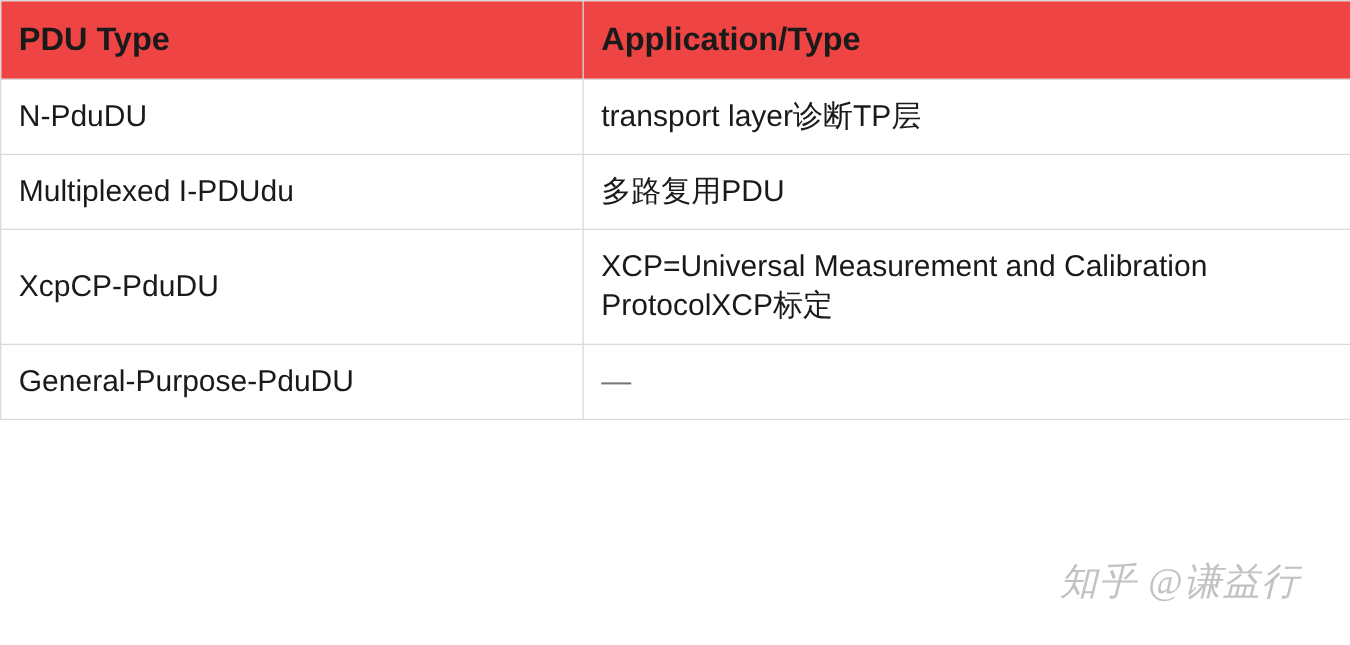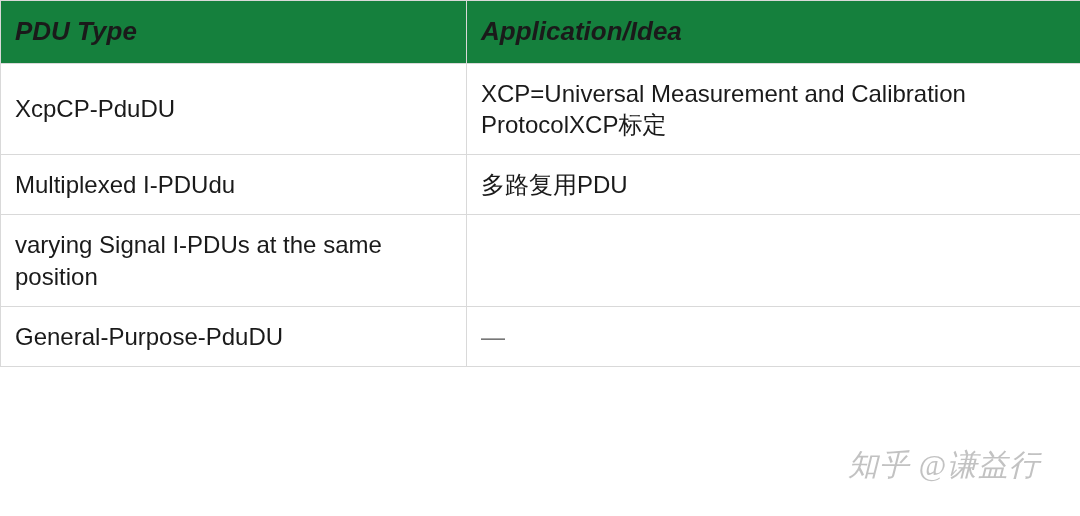--- a/index.html
+++ b/index.html
@@ -21,24 +21,23 @@
     line-height: 1.3;
   }
   th, td {
     border: 1px solid #d9d9d9;
     padding: 14px 14px;
     text-align: left;
     vertical-align: middle;
     font-weight: 400;
   }
   th {
-    background: #15803d;
+    background: #ef4444;
     font-weight: 600;
     font-size: 26px;
-    font-style: italic;
   }
   col.col-type { width: 466px; }
   col.col-app  { width: 614px; }
   .dim {
     color: #777;
   }
   .watermark {
     position: absolute;
     right: 40px;
     bottom: 30px;
@@ -55,35 +54,35 @@
 <body>
 
 <table>
   <colgroup>
     <col class="col-type">
     <col class="col-app">
   </colgroup>
   <thead>
     <tr>
       <th>PDU Type</th>
-      <th>Application/Idea</th>
+      <th>Application/Type</th>
     </tr>
   </thead>
   <tbody>
     <tr>
-      <td>XcpCP-PduDU</td>
-      <td>XCP=Universal Measurement and Calibration ProtocolXCP标定</td>
+      <td>N-PduDU</td>
+      <td>transport layer诊断TP层</td>
     </tr>
     <tr>
       <td>Multiplexed I-PDUdu</td>
       <td>多路复用PDU</td>
     </tr>
     <tr>
-      <td>varying Signal I-PDUs at the same position</td>
-      <td></td>
+      <td>XcpCP-PduDU</td>
+      <td>XCP=Universal Measurement and Calibration ProtocolXCP标定</td>
     </tr>
     <tr>
       <td>General-Purpose-PduDU</td>
       <td class="dim">—</td>
     </tr>
   </tbody>
 </table>
 
 <div class="watermark">知乎 @谦益行</div>
 

